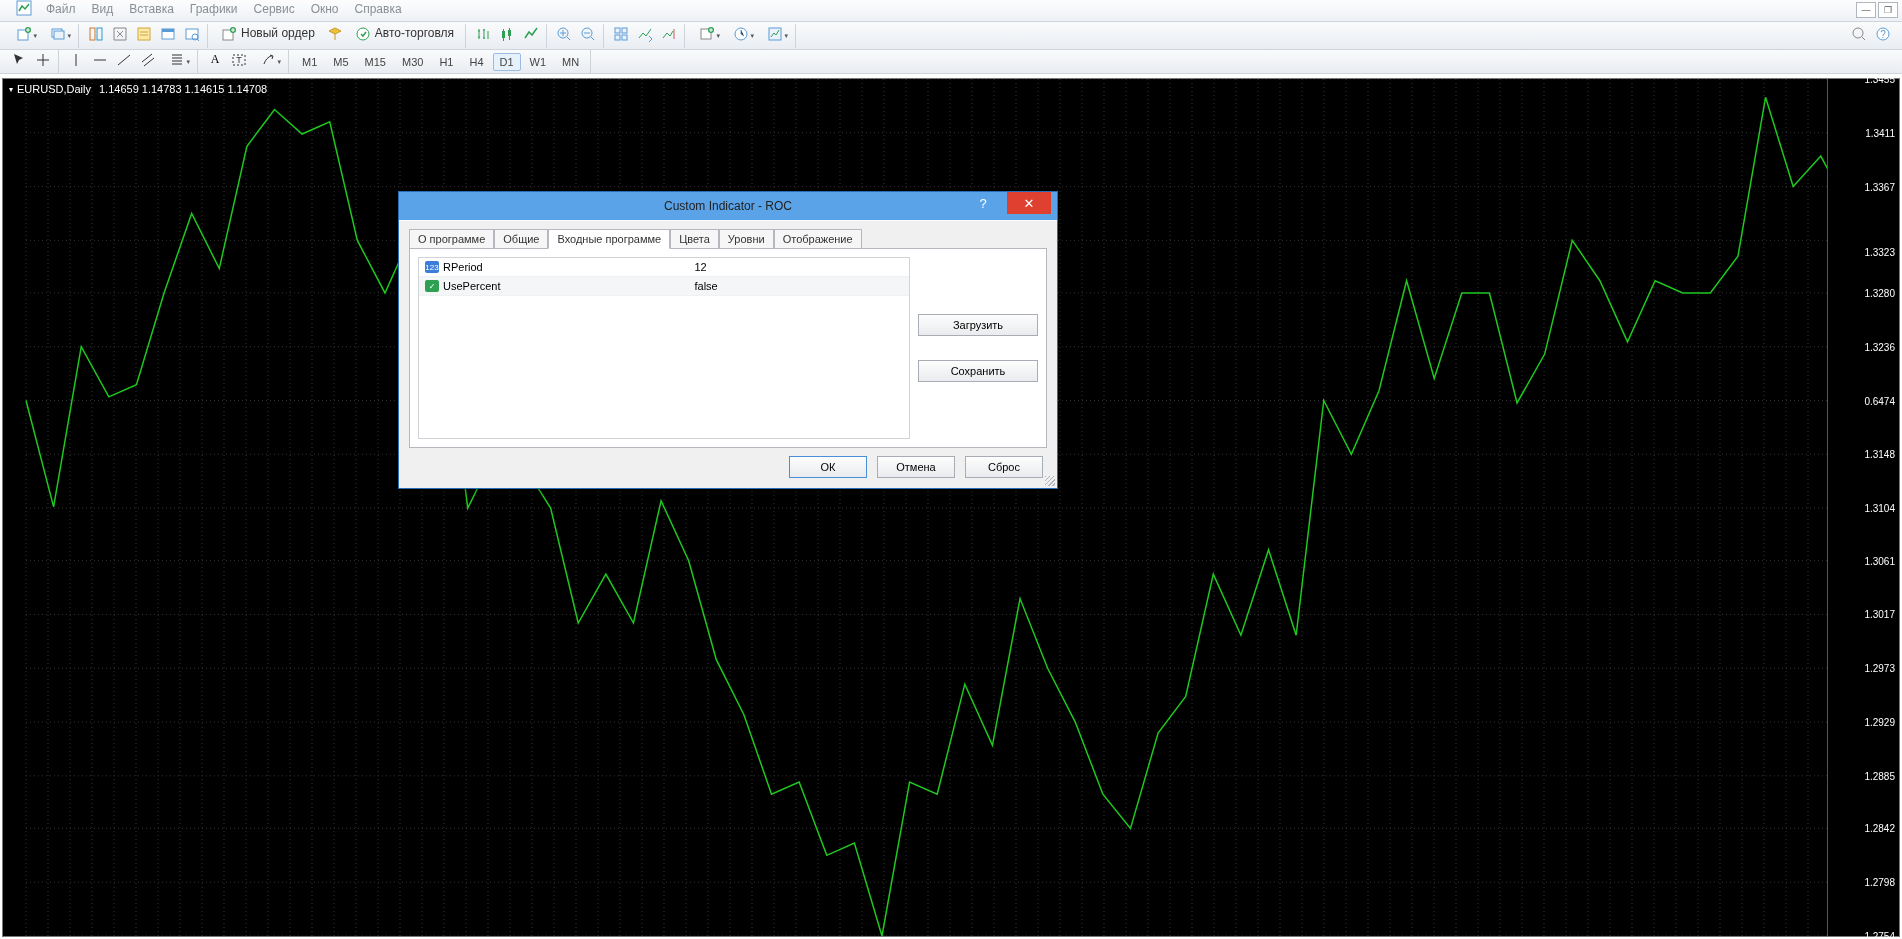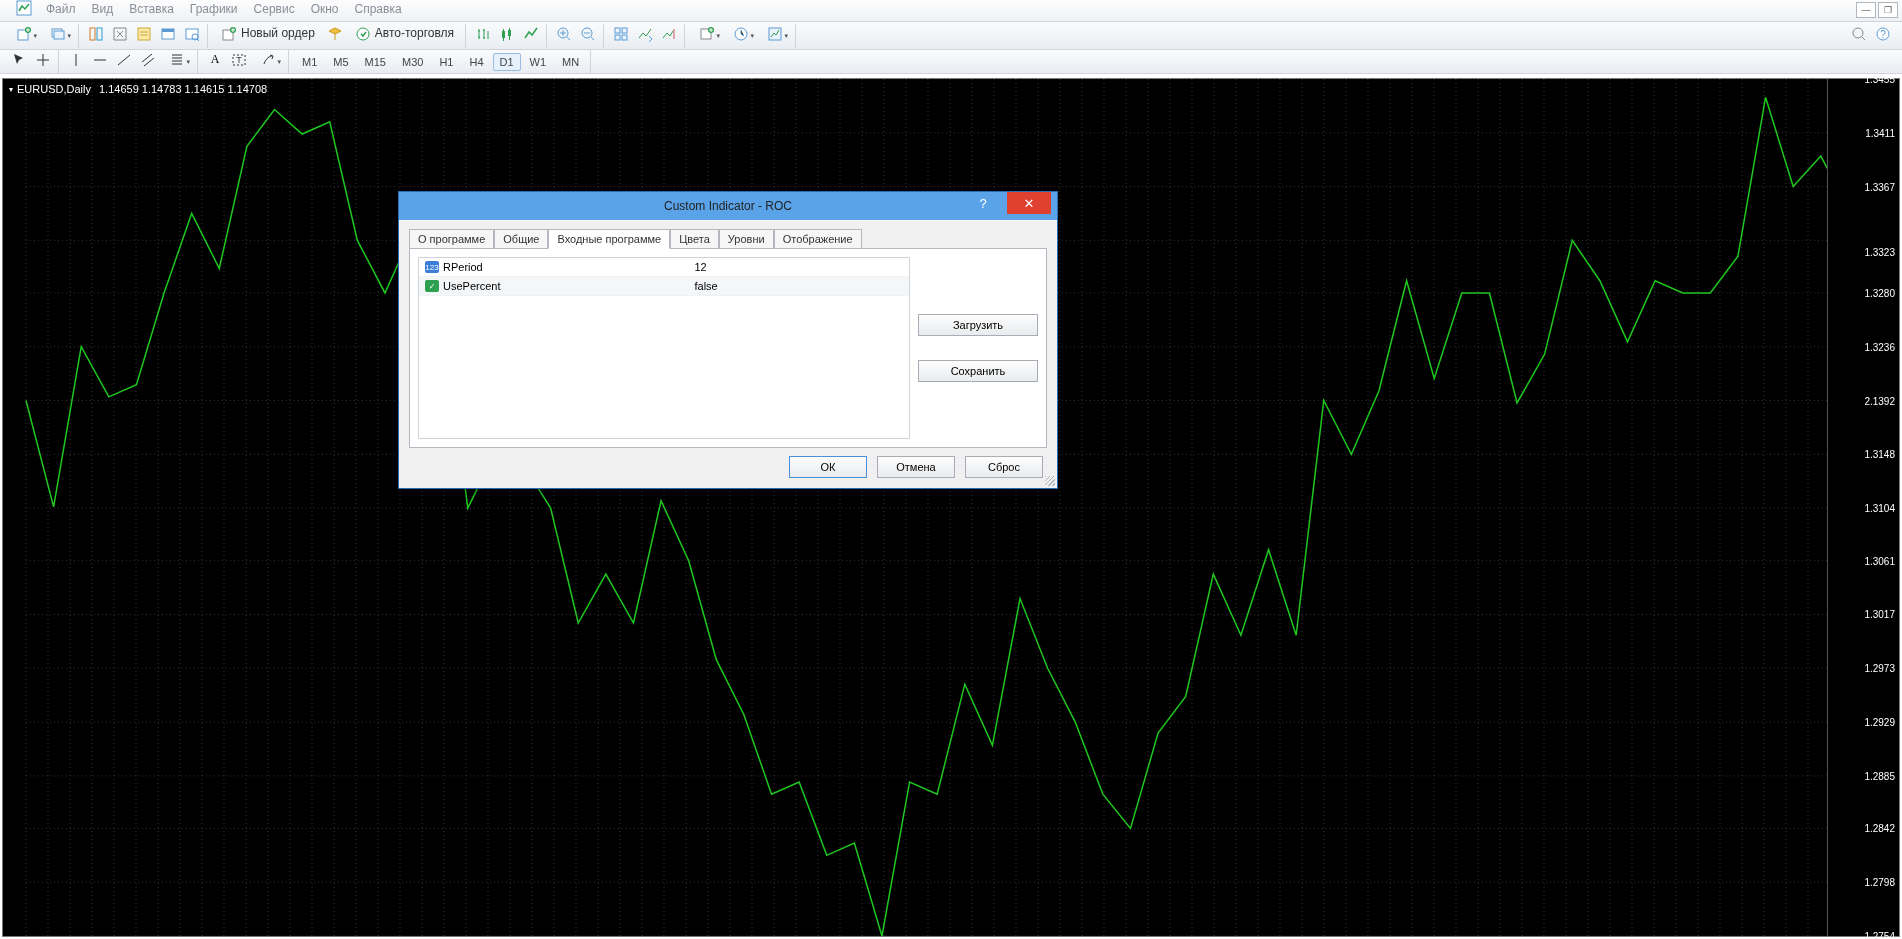--- a/index.html
+++ b/index.html
@@ -430,21 +430,21 @@
     <span>EURUSD,Daily</span>
     <span style="margin-left:4px;">1.14659 1.14783 1.14615 1.14708</span>
   </div>
   <div class="y-axis" id="yaxis">
       <div class="y-tick" style="top: 0px;">1.3455</div>
       <div class="y-tick" style="top: 53.7917px;">1.3411</div>
       <div class="y-tick" style="top: 107.583px;">1.3367</div>
       <div class="y-tick" style="top: 173px;">1.3323</div>
       <div class="y-tick" style="top: 213.944px;">1.3280</div>
       <div class="y-tick" style="top: 267.736px;">1.3236</div>
-      <div class="y-tick" style="top: 321.528px;">2.1392</div>
+      <div class="y-tick" style="top: 321.528px;">0.6474</div>
       <div class="y-tick" style="top: 375.32px;">1.3148</div>
       <div class="y-tick" style="top: 429.111px;">1.3104</div>
       <div class="y-tick" style="top: 481.68px;">1.3061</div>
       <div class="y-tick" style="top: 535.472px;">1.3017</div>
       <div class="y-tick" style="top: 589.264px;">1.2973</div>
       <div class="y-tick" style="top: 643.056px;">1.2929</div>
       <div class="y-tick" style="top: 696.847px;">1.2885</div>
       <div class="y-tick" style="top: 749.417px;">1.2842</div>
       <div class="y-tick" style="top: 803.208px;">1.2798</div>
       <div class="y-tick" style="top: 857px;">1.2754</div>

